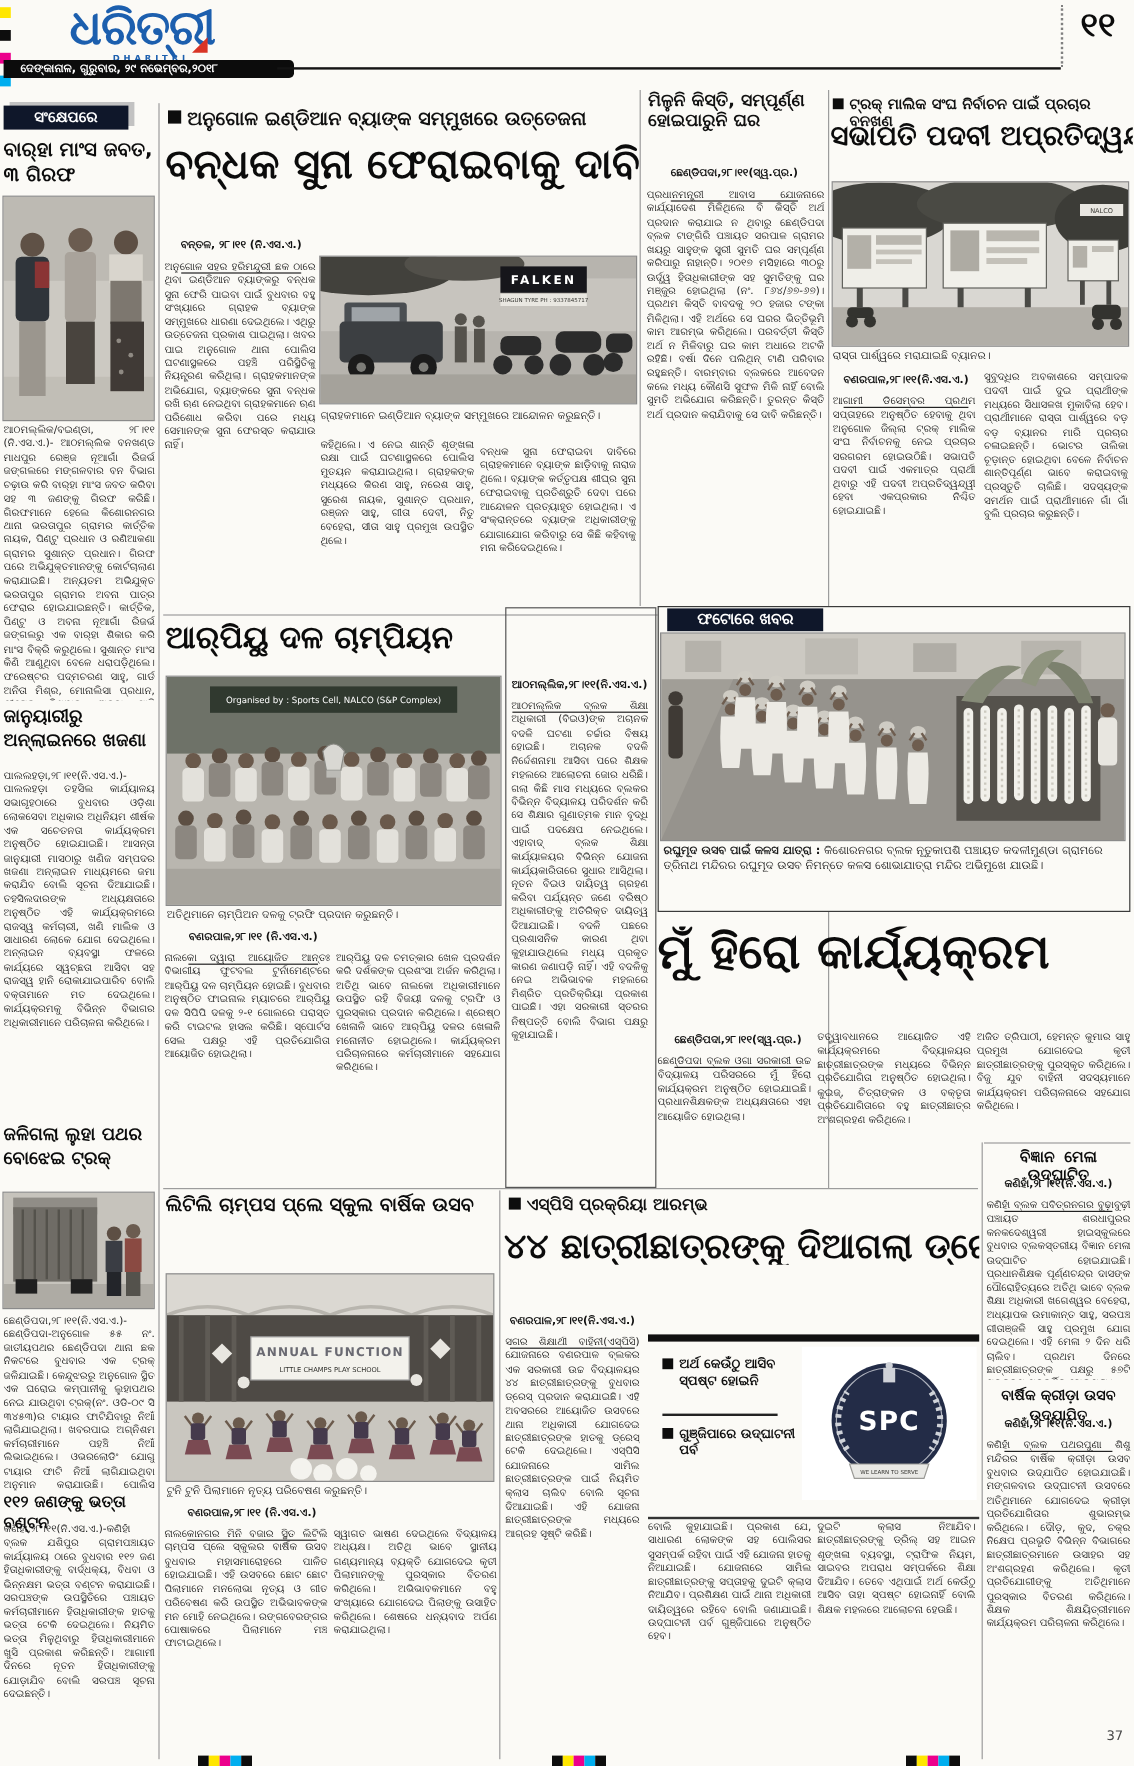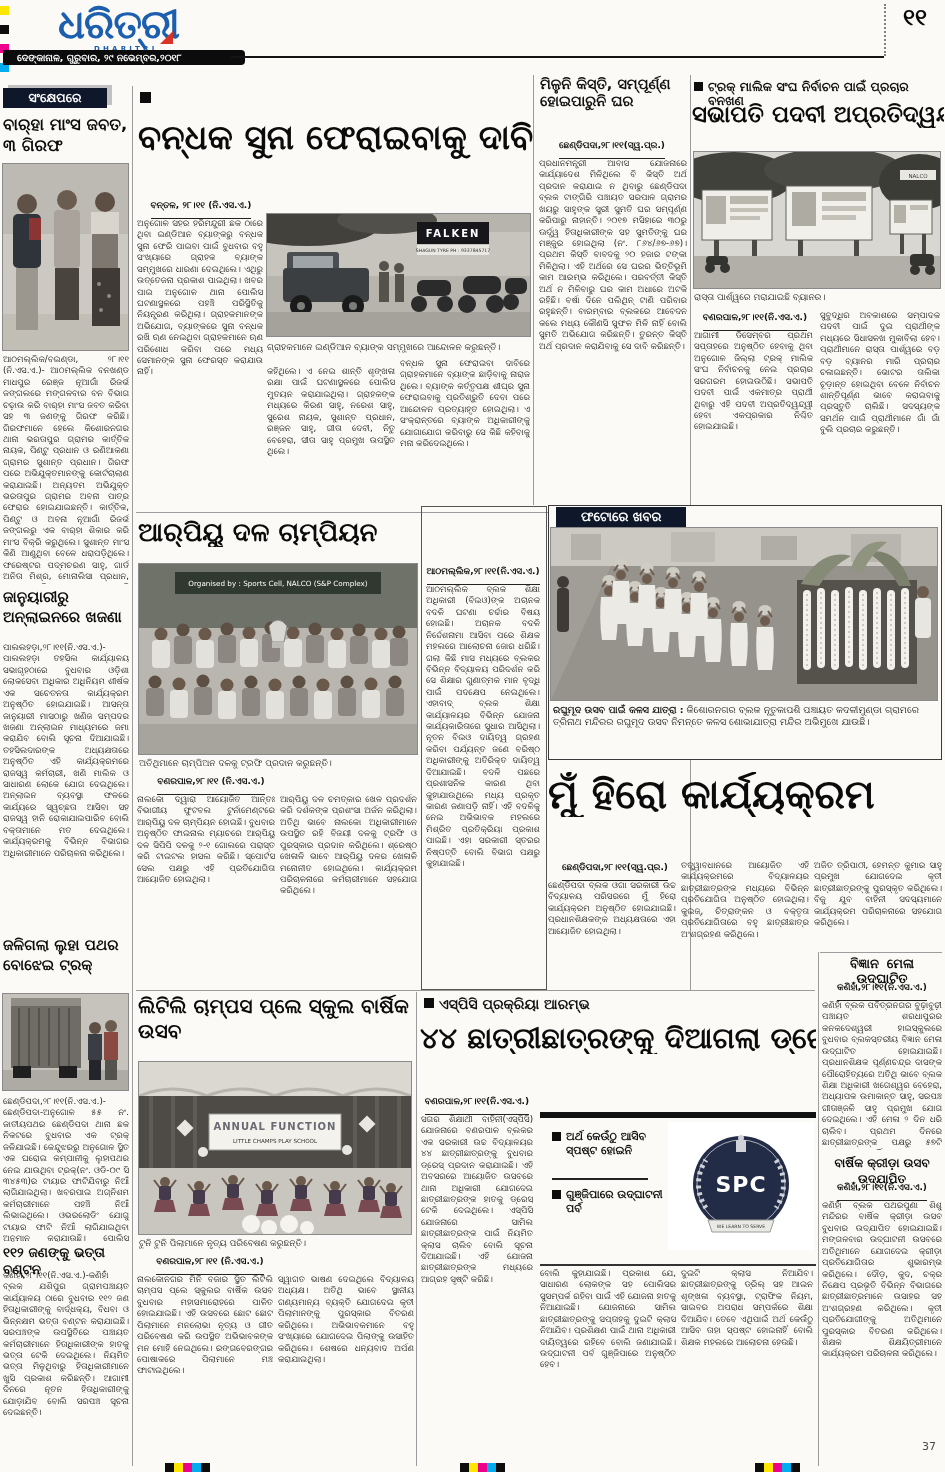--- a/index.html
+++ b/index.html
@@ -3,35 +3,35 @@
 <meta charset="utf-8">
 <style>
   html,body{margin:0;padding:0;background:#7e7e7e;}
   #page{position:relative;width:945px;height:1472px;background:#fbfaf6;margin:0 auto;
         font-family:"DejaVu Sans","Liberation Sans",sans-serif;overflow:hidden;}
   .abs{position:absolute;}
   .bodytxt{font-size:8.6px;line-height:1.33;text-align:justify;color:#181818;
            overflow:hidden;overflow-wrap:anywhere;}
   .headline{font-weight:bold;color:#0b0b0b;line-height:1.12;}
   .byline{font-size:9px;font-weight:bold;text-align:center;color:#111;}
-  .byline span{display:inline-block;border-bottom:1.5px solid #222;padding-bottom:7px;}
+  .byline span{display:inline-block;border-bottom:1.5px solid #222;padding-bottom:17px;}
   .kicker{font-weight:bold;color:#101010;display:flex;align-items:flex-start;gap:5px;line-height:1.15;}
   .sq{width:11px;height:11px;background:#0d0d0d;flex:0 0 auto;margin-top:2px;}
   .cap{font-size:9px;color:#1c1c1c;line-height:1.3;}
   .vrule{width:1px;background:#9c9c9c;}
   .hrule{height:1px;background:#9c9c9c;}
   .ph{outline:1px solid #8a8a8a;background:#c8c5bf;display:block;}
   .boxed{border:1.5px solid #3a3a3a;background:#fbfaf6;}
   .blacklabel{background:#0f172a;color:#fff;font-weight:bold;}
   .regsq{width:9px;height:9px;display:inline-block;}
   #logo-text{font-size:40px;font-weight:bold;color:#1c5fae;letter-spacing:-1px;line-height:1;}
   #logo-sub{font-size:7px;font-weight:bold;color:#1c5fae;letter-spacing:3.2px;}
   #datebar{background:#0c0c0c;color:#fff;font-size:9.5px;font-weight:bold;line-height:15px;
            padding-left:14px;border-radius:0 4px 4px 0;}
-  #pagenum{font-size:23px;font-weight:bold;color:#0b0b0b;text-align:center;line-height:1.2;}
+  #pagenum{font-size:28px;font-weight:bold;color:#0b0b0b;text-align:center;line-height:1.2;}
   .bullet-item{font-size:11px;font-weight:bold;color:#101010;display:flex;gap:5px;line-height:1.25;}
   .bullet-item .sq{width:9px;height:9px;margin-top:2px;}
 </style>
 </head>
 <body>
 
 <div id="page">
 
   <div class="abs" style="left:0;top:6;width:9px;">
     <div class="regsq" style="background:#ffe600"></div>
@@ -113,20 +113,21 @@
   <div class="abs vrule" style="left:533px;top:75px;height:430px;"></div>
   <div class="abs vrule" style="left:690px;top:75px;height:915px;"></div>
   <div class="abs vrule" style="left:416px;top:992px;height:474px;"></div>
   <div class="abs vrule" style="left:818px;top:952px;height:514px;"></div>
   <div class="abs hrule" style="left:136px;top:512px;width:554px;"></div>
   <div class="abs hrule" style="left:136px;top:990px;width:679px;"></div>
   <div class="abs hrule" style="left:820px;top:952px;width:122px;"></div>
 
   <div class="abs kicker" style="left:140px;top:90px;width:420px;font-size:16px;">
     <span class="sq"></span>
+    <span>ଅନୁଗୋଳ ଇଣ୍ଡିଆନ ବ୍ୟାଙ୍କ ସମ୍ମୁଖରେ ଉତ୍ତେଜନା</span>
   </div>
   <div class="abs headline" style="left:138px;top:118px;width:545px;height:66px;font-size:34px;white-space:nowrap;overflow:hidden;">ବନ୍ଧକ ସୁନା ଫେରାଇବାକୁ ଦାବି</div>
   <div class="abs byline" style="left:140px;top:200px;width:122px;">
     <span>ବନ୍ତଳ, ୨୮।୧୧ (ନି.ଏସ.ଏ.)</span>
   </div>
   <div class="abs bodytxt" style="left:137px;top:218px;width:126px;height:292px;">ଅନୁଗୋଳ ସହର ହରିମନ୍ଦୁରୀ ଛକ ଠାରେ ଥିବା ଇଣ୍ଡିଆନ ବ୍ୟାଙ୍କରୁ ବନ୍ଧକ ସୁନା ଫେରି ପାଇବା ପାଇଁ ବୁଧବାର ବହୁ ସଂଖ୍ୟାରେ ଗ୍ରାହକ ବ୍ୟାଙ୍କ ସମ୍ମୁଖରେ ଧାରଣା ଦେଇଥିଲେ। ଏଥିରୁ ଉତ୍ତେଜନା ପ୍ରକାଶ ପାଇଥିଲା। ଖବର ପାଇ ଅନୁଗୋଳ ଥାନା ପୋଲିସ ଘଟଣାସ୍ଥଳରେ ପହଞ୍ଚି ପରିସ୍ଥିତିକୁ ନିୟନ୍ତ୍ରଣ କରିଥିଲା। ଗ୍ରାହକମାନଙ୍କ ଅଭିଯୋଗ, ବ୍ୟାଙ୍କରେ ସୁନା ବନ୍ଧକ ରଖି ଋଣ ନେଇଥିବା ଗ୍ରାହକମାନେ ଋଣ ପରିଶୋଧ କରିବା ପରେ ମଧ୍ୟ ସେମାନଙ୍କ ସୁନା ଫେରସ୍ତ କରାଯାଉ ନାହିଁ।</div>
 
   <svg class="abs ph" style="left:267px;top:214px;" width="263" height="122" viewBox="0 0 263 122">
     <rect width="263" height="122" fill="#b7b4ae"></rect>
     <rect y="18" width="263" height="44" fill="#c7c4be"></rect>
@@ -156,21 +157,21 @@
     </g>
     <g fill="#55524c">
       <rect x="112" y="58" width="10" height="30"></rect>
         <circle cx="117" cy="52" r="5"></circle>
       <rect x="128" y="60" width="9" height="28"></rect>
         <circle cx="132" cy="54" r="5"></circle>
     </g>
   </svg>
   <div class="abs cap" style="left:267px;top:342px;width:263px;">ଗ୍ରାହକମାନେ ଇଣ୍ଡିଆନ ବ୍ୟାଙ୍କ ସମ୍ମୁଖରେ ଆନ୍ଦୋଳନ କରୁଛନ୍ତି।</div>
   <div class="abs bodytxt" style="left:267px;top:366px;width:128px;height:144px;">କହିଥିଲେ। ଏ ନେଇ ଶାନ୍ତି ଶୃଙ୍ଖଳା ରକ୍ଷା ପାଇଁ ଘଟଣାସ୍ଥଳରେ ପୋଲିସ ମୁତୟନ କରାଯାଇଥିଲା। ଗ୍ରାହକଙ୍କ ମଧ୍ୟରେ କିରଣ ସାହୁ, ନରେଶ ସାହୁ, ସୁରେଶ ନାୟକ, ସୁଶାନ୍ତ ପ୍ରଧାନ, ରଞ୍ଜନ ସାହୁ, ଗୀତା ଦେବୀ, ନିତୁ ବେହେରା, ସୀତା ସାହୁ ପ୍ରମୁଖ ଉପସ୍ଥିତ ଥିଲେ।</div>
-  <div class="abs bodytxt" style="left:400px;top:358px;width:130px;height:144px;">ବନ୍ଧକ ସୁନା ଫେରାଇବା ଦାବିରେ ଗ୍ରାହକମାନେ ବ୍ୟାଙ୍କ ଛାଡ଼ିବାକୁ ନାରାଜ ଥିଲେ। ବ୍ୟାଙ୍କ କର୍ତ୍ତୃପକ୍ଷ ଶୀଘ୍ର ସୁନା ଫେରାଇବାକୁ ପ୍ରତିଶ୍ରୁତି ଦେବା ପରେ ଆନ୍ଦୋଳନ ପ୍ରତ୍ୟାହୃତ ହୋଇଥିଲା। ଏ ସଂକ୍ରାନ୍ତରେ ବ୍ୟାଙ୍କ ଅଧିକାରୀଙ୍କୁ ଯୋଗାଯୋଗ କରିବାରୁ ସେ କିଛି କହିବାକୁ ମନା କରିଦେଇଥିଲେ।</div>
+  <div class="abs bodytxt" style="left:400px;top:372px;width:130px;height:144px;">ବନ୍ଧକ ସୁନା ଫେରାଇବା ଦାବିରେ ଗ୍ରାହକମାନେ ବ୍ୟାଙ୍କ ଛାଡ଼ିବାକୁ ନାରାଜ ଥିଲେ। ବ୍ୟାଙ୍କ କର୍ତ୍ତୃପକ୍ଷ ଶୀଘ୍ର ସୁନା ଫେରାଇବାକୁ ପ୍ରତିଶ୍ରୁତି ଦେବା ପରେ ଆନ୍ଦୋଳନ ପ୍ରତ୍ୟାହୃତ ହୋଇଥିଲା। ଏ ସଂକ୍ରାନ୍ତରେ ବ୍ୟାଙ୍କ ଅଧିକାରୀଙ୍କୁ ଯୋଗାଯୋଗ କରିବାରୁ ସେ କିଛି କହିବାକୁ ମନା କରିଦେଇଥିଲେ।</div>
 
   <div class="abs kicker" style="left:540px;top:76px;width:148px;font-size:14.5px;">
     <span>ମିଳୁନି କିସ୍ତି, ସମ୍ପୂର୍ଣ୍ଣ ହୋଇପାରୁନି ଘର</span>
   </div>
   <div class="abs byline" style="left:542px;top:140px;width:140px;">
     <span>ଛେଣ୍ଡିପଦା,୨୮।୧୧(ସ୍ୱ.ପ୍ର.)</span>
   </div>
   <div class="abs bodytxt" style="left:539px;top:158px;width:148px;height:344px;">ପ୍ରଧାନମନ୍ତ୍ରୀ ଆବାସ ଯୋଜନାରେ କାର୍ଯ୍ୟାଦେଶ ମିଳିଥିଲେ ବି କିସ୍ତି ଅର୍ଥ ପ୍ରଦାନ କରାଯାଇ ନ ଥିବାରୁ ଛେଣ୍ଡିପଦା ବ୍ଲକ ଟାଙ୍ଗିରି ପଞ୍ଚାୟତ ସରପାଳ ଗ୍ରାମର ଖୟରୁ ସାହୁଙ୍କ ସ୍ତ୍ରୀ ସୁମତି ଘର ସମ୍ପୂର୍ଣ୍ଣ କରିପାରୁ ନାହାନ୍ତି। ୨୦୧୭ ମସିହାରେ ୩୦ରୁ ଊର୍ଦ୍ଧ୍ୱ ହିତାଧିକାରୀଙ୍କ ସହ ସୁମତିଙ୍କୁ ଘର ମଞ୍ଜୁର ହୋଇଥିଲା (ନଂ. ୮୬୪/୬୭-୬୭)। ପ୍ରଥମ କିସ୍ତି ବାବଦକୁ ୨୦ ହଜାର ଟଙ୍କା ମିଳିଥିଲା। ଏହି ଅର୍ଥରେ ସେ ଘରର ଭିତ୍ତିଭୂମି କାମ ଆରମ୍ଭ କରିଥିଲେ। ପରବର୍ତ୍ତୀ କିସ୍ତି ଅର୍ଥ ନ ମିଳିବାରୁ ଘର କାମ ଅଧାରେ ଅଟକି ରହିଛି। ବର୍ଷା ଦିନେ ପଲିଥିନ୍ ଟାଣି ପରିବାର ରହୁଛନ୍ତି। ବାରମ୍ବାର ବ୍ଲକରେ ଆବେଦନ କଲେ ମଧ୍ୟ କୌଣସି ସୁଫଳ ମିଳି ନାହିଁ ବୋଲି ସୁମତି ଅଭିଯୋଗ କରିଛନ୍ତି। ତୁରନ୍ତ କିସ୍ତି ଅର୍ଥ ପ୍ରଦାନ କରାଯିବାକୁ ସେ ଦାବି କରିଛନ୍ତି।</div>
 
   <div class="abs kicker" style="left:694px;top:80px;width:250px;font-size:12.5px;">
@@ -340,21 +341,21 @@
   </div>
 
   <div class="abs headline" style="left:548px;top:772px;width:394px;font-size:40px;white-space:nowrap;overflow:hidden;">ମୁଁ ହିରୋ କାର୍ଯ୍ୟକ୍ରମ</div>
   <div class="abs byline" style="left:554px;top:862px;width:122px;">
     <span>ଛେଣ୍ଡିପଦା,୨୮।୧୧(ସ୍ୱ.ପ୍ର.)</span>
   </div>
   <div class="abs bodytxt" style="left:548px;top:880px;width:128px;height:106px;">ଛେଣ୍ଡିପଦା ବ୍ଲକ ଓଗା ସରକାରୀ ଉଚ୍ଚ ବିଦ୍ୟାଳୟ ପରିସରରେ ମୁଁ ହିରୋ କାର୍ଯ୍ୟକ୍ରମ ଅନୁଷ୍ଠିତ ହୋଇଯାଇଛି। ପ୍ରଧାନଶିକ୍ଷକଙ୍କ ଅଧ୍ୟକ୍ଷତାରେ ଏହା ଆୟୋଜିତ ହୋଇଥିଲା।</div>
   <div class="abs bodytxt" style="left:681px;top:860px;width:128px;height:126px;">ତତ୍ତ୍ୱାବଧାନରେ ଆୟୋଜିତ ଏହି କାର୍ଯ୍ୟକ୍ରମରେ ବିଦ୍ୟାଳୟର ଛାତ୍ରୀଛାତ୍ରଙ୍କ ମଧ୍ୟରେ ବିଭିନ୍ନ ପ୍ରତିଯୋଗିତା ଅନୁଷ୍ଠିତ ହୋଇଥିଲା। କୁଇଜ୍, ଚିତ୍ରାଙ୍କନ ଓ ବକ୍ତୃତା ପ୍ରତିଯୋଗିତାରେ ବହୁ ଛାତ୍ରୀଛାତ୍ର ଅଂଶଗ୍ରହଣ କରିଥିଲେ।</div>
   <div class="abs bodytxt" style="left:814px;top:860px;width:128px;height:126px;">ଅଜିତ ତ୍ରିପାଠୀ, ହେମନ୍ତ କୁମାର ସାହୁ ପ୍ରମୁଖ ଯୋଗଦେଇ କୃତୀ ଛାତ୍ରୀଛାତ୍ରଙ୍କୁ ପୁରସ୍କୃତ କରିଥିଲେ। ବିଜୁ ଯୁବ ବାହିନୀ ସଦସ୍ୟମାନେ କାର୍ଯ୍ୟକ୍ରମ ପରିଚାଳନାରେ ସହଯୋଗ କରିଥିଲେ।</div>
 
-  <div class="abs headline" style="left:138px;top:994px;width:276px;font-size:20px;line-height:1.25;">ଲିଟିଲି ଚାମ୍ପସ ପ୍ଲେ ସ୍କୁଲ ବାର୍ଷିକ ଉସବ</div>
+  <div class="abs headline" style="left:138px;top:994px;width:276px;font-size:16px;line-height:1.25;">ଲିଟିଲି ଚାମ୍ପସ ପ୍ଲେ ସ୍କୁଲ ବାର୍ଷିକ ଉସବ</div>
 
   <svg class="abs ph" style="left:139px;top:1062px;" width="272" height="172" viewBox="0 0 272 172">
     <defs>
       <g id="kid">
         <circle cx="0" cy="0" r="5" fill="#6b5a4c"></circle>
         <line x1="-5" y1="6" x2="-11" y2="-2" stroke="#6b5a4c" stroke-width="2"></line>
         <line x1="5" y1="6" x2="11" y2="-2" stroke="#6b5a4c" stroke-width="2"></line>
         <rect x="-6" y="4" width="12" height="14" rx="2" fill="#453a4c"></rect>
         <path d="M-8,18 L8,18 L11,30 L-11,30 Z" fill="#7a4a52"></path>
       </g>

